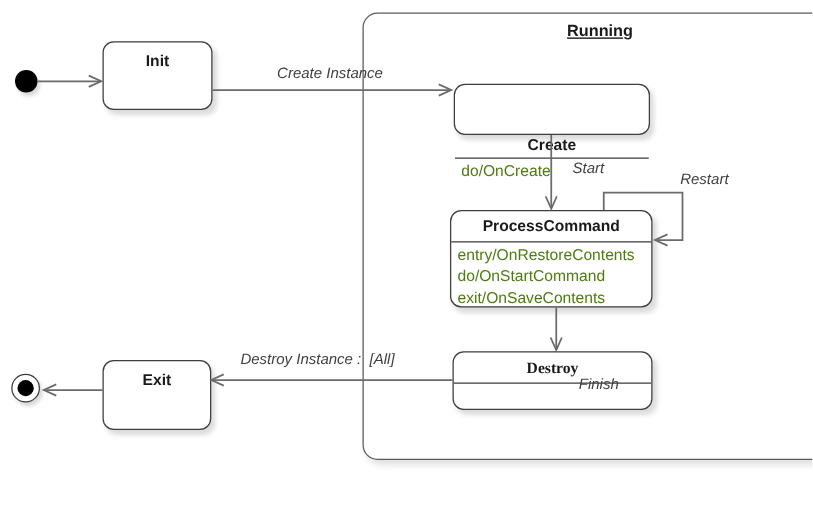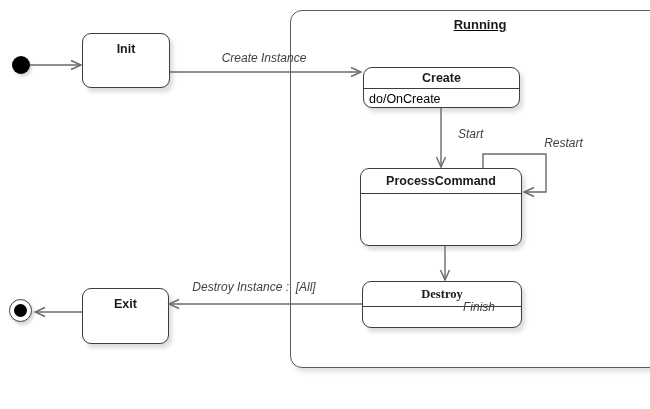--- a/index.html
+++ b/index.html
@@ -17,21 +17,21 @@
   }
   .composite-title{
     text-align:center;padding-top:6px;font-size:13px;font-weight:bold;color:#1a1a1a;
   }
   .state-title{
     display:flex;align-items:center;justify-content:center;
     font-size:12.5px;font-weight:bold;color:#1a1a1a;box-sizing:border-box;
   }
   .divided .state-title{border-bottom:1.3px solid #3d3d3d;}
   .state-body{
-    padding:2px 0 0 5px;font-size:12.5px;line-height:17px;color:#000000;
+    padding:2px 0 0 5px;font-size:12.5px;line-height:17px;color:#4d7c0f;
   }
   .simple .state-title{height:100%;align-items:flex-start;padding-top:8px;}
   
   .initial-dot{
     position:absolute;width:18px;height:18px;border-radius:50%;background:#000;
     box-shadow:2px 3px 3px rgba(0,0,0,0.15);z-index:2;
   }
   .final-ring{
     position:absolute;width:23px;height:23px;border-radius:50%;background:#fff;
     border:1.4px solid #3d3d3d;box-sizing:border-box;
@@ -58,28 +58,33 @@
     <div class="composite-title">Running</div>
   </div>
 
   <div class="initial-dot" style="left:12px;top:56px;"></div>
 
   <div class="node simple" style="left:82px;top:33px;width:88px;height:55px;">
     <div class="state-title">Init</div>
   </div>
 
   <div class="node divided" style="left:363px;top:67px;width:157px;height:41px;">
-    <div class="state-title" style="height:21px;">Create</div>
+    <div class="state-title" style="height:21px;margin-top:38px;">Create</div>
     <div class="state-body">
       <div>do/OnCreate</div>
     </div>
   </div>
 
   <div class="node divided" style="left:360px;top:168px;width:162px;height:78px;">
     <div class="state-title" style="height:25px;">ProcessCommand</div>
+    <div class="state-body">
+      <div>entry/OnRestoreContents</div>
+      <div>do/OnStartCommand</div>
+      <div>exit/OnSaveContents</div>
+    </div>
   </div>
 
   <div class="node divided" style="left:362px;top:281px;width:160px;height:47px;">
     <div class="state-title" style="height:25px;font-family:Liberation Serif, serif;">Destroy</div>
   </div>
 
   <div class="node simple" style="left:82px;top:288px;width:87px;height:56px;">
     <div class="state-title">Exit</div>
   </div>
 

